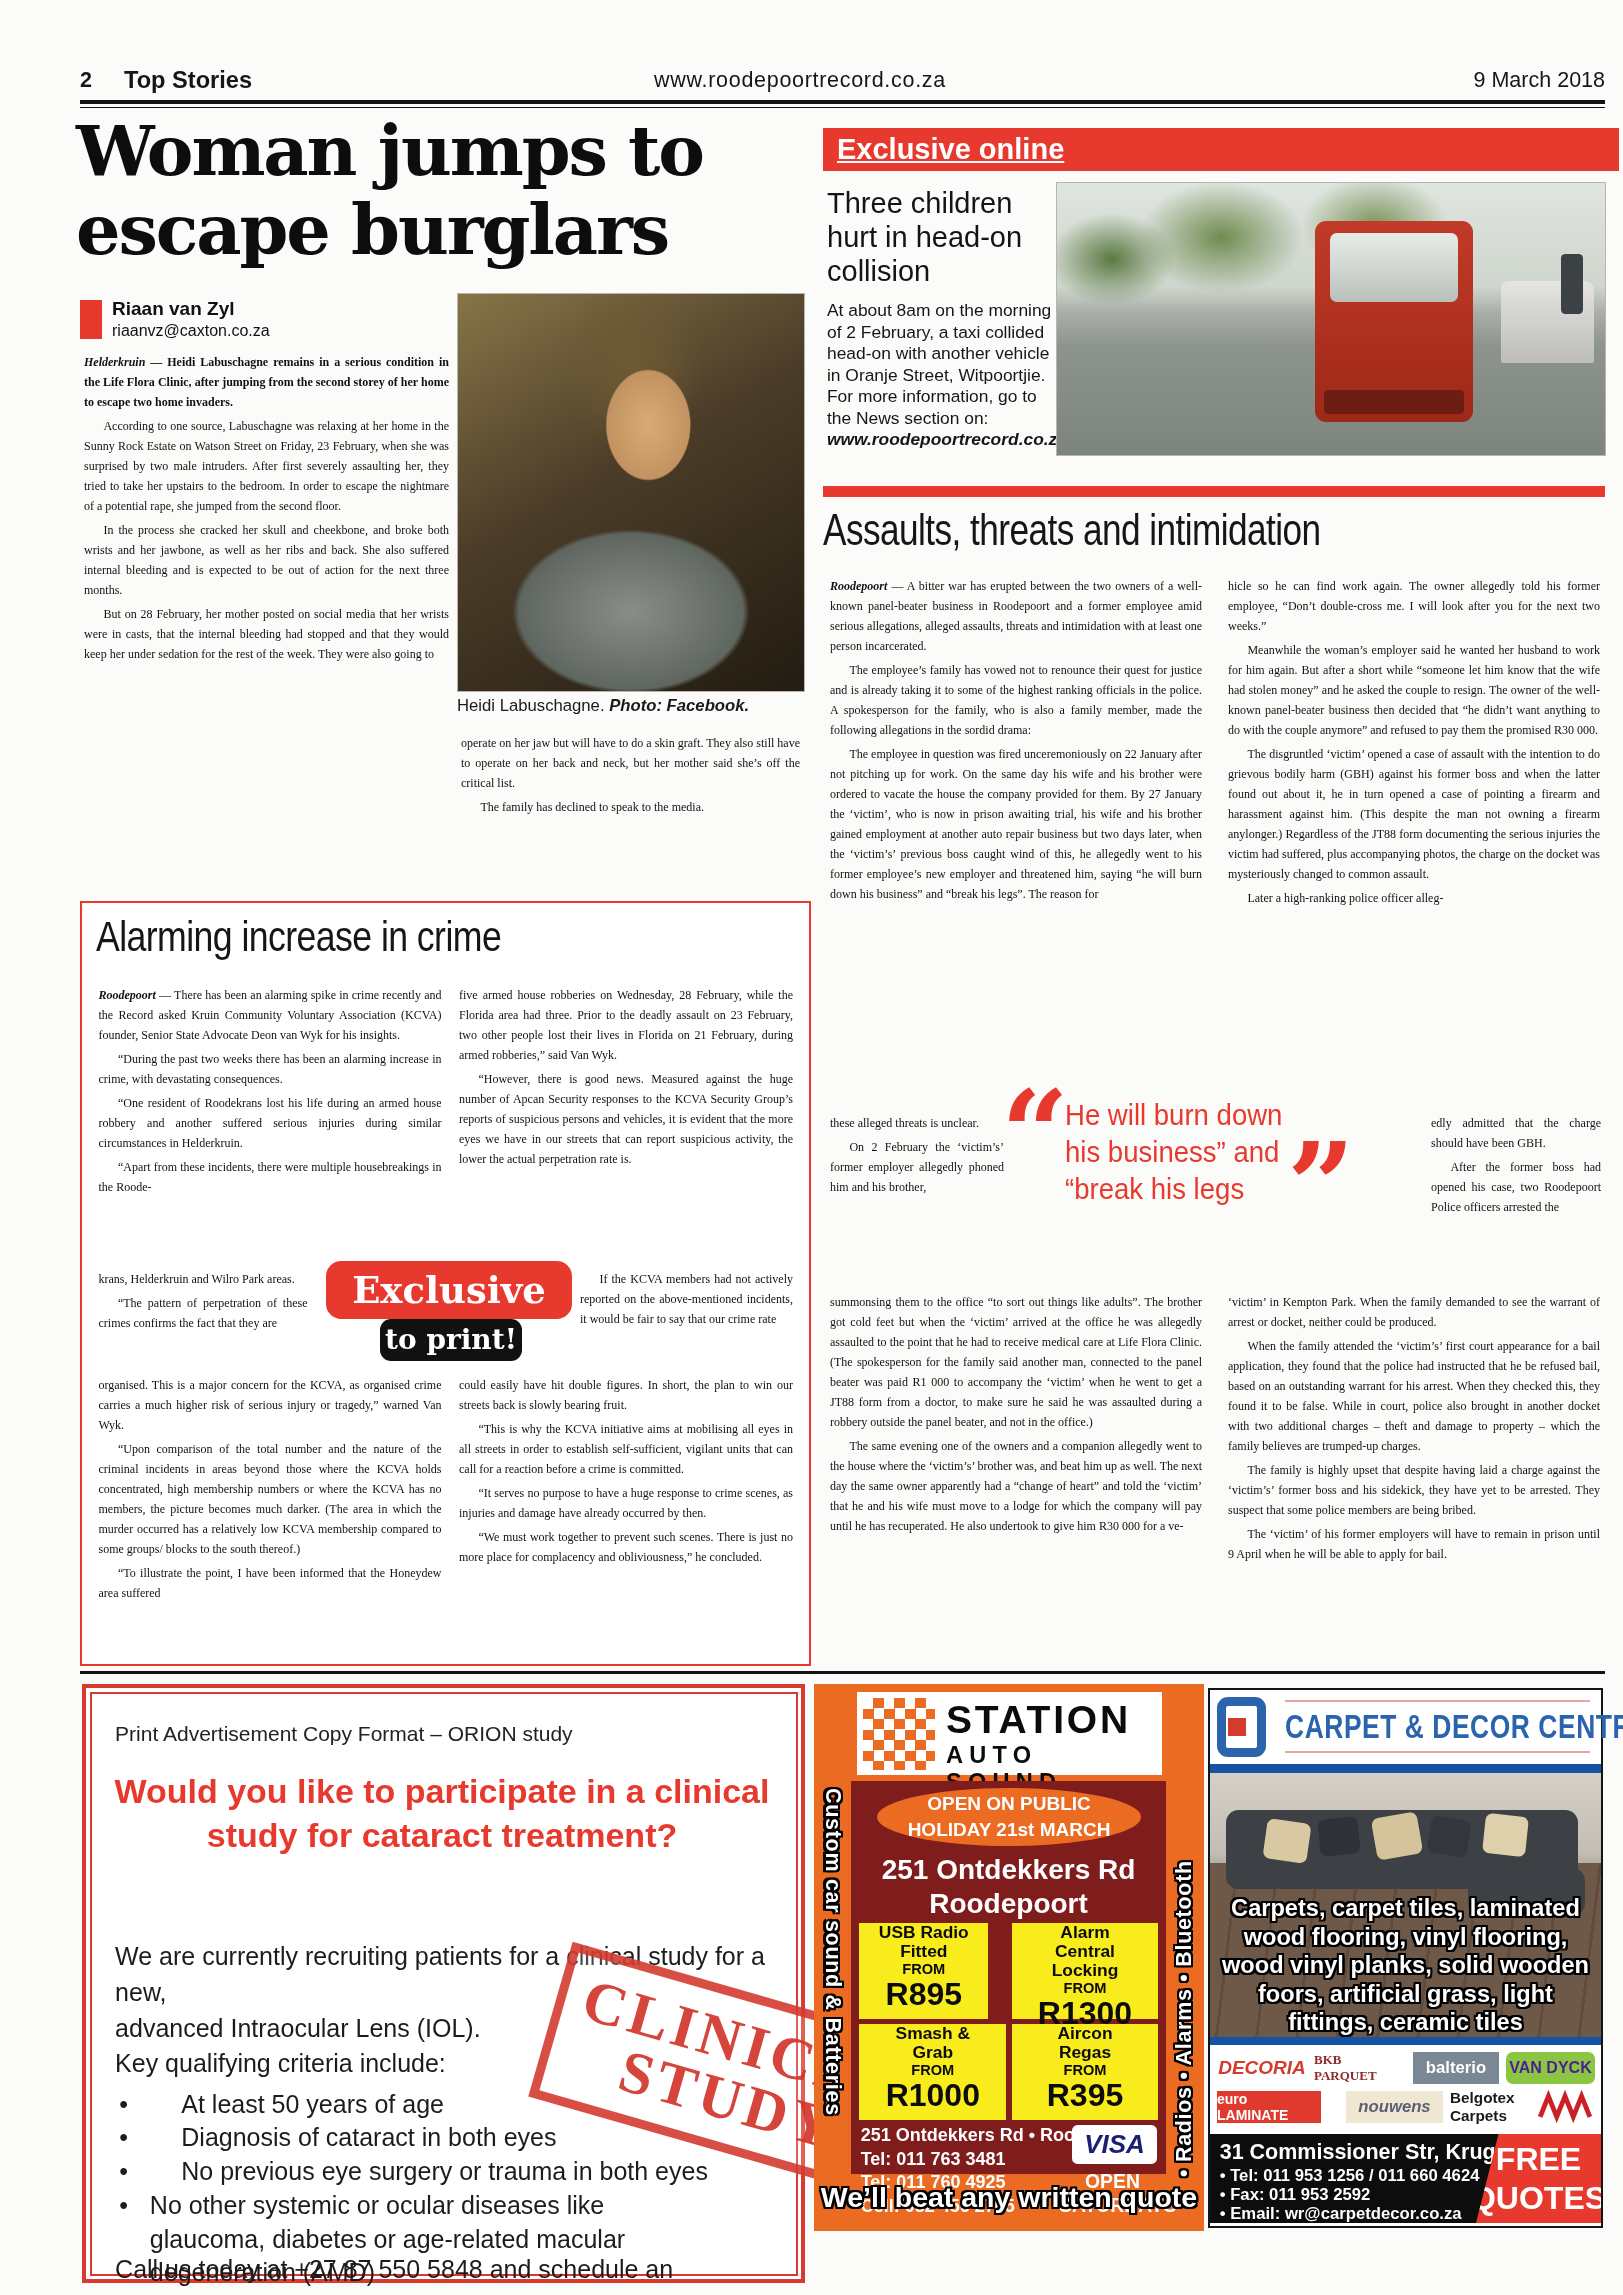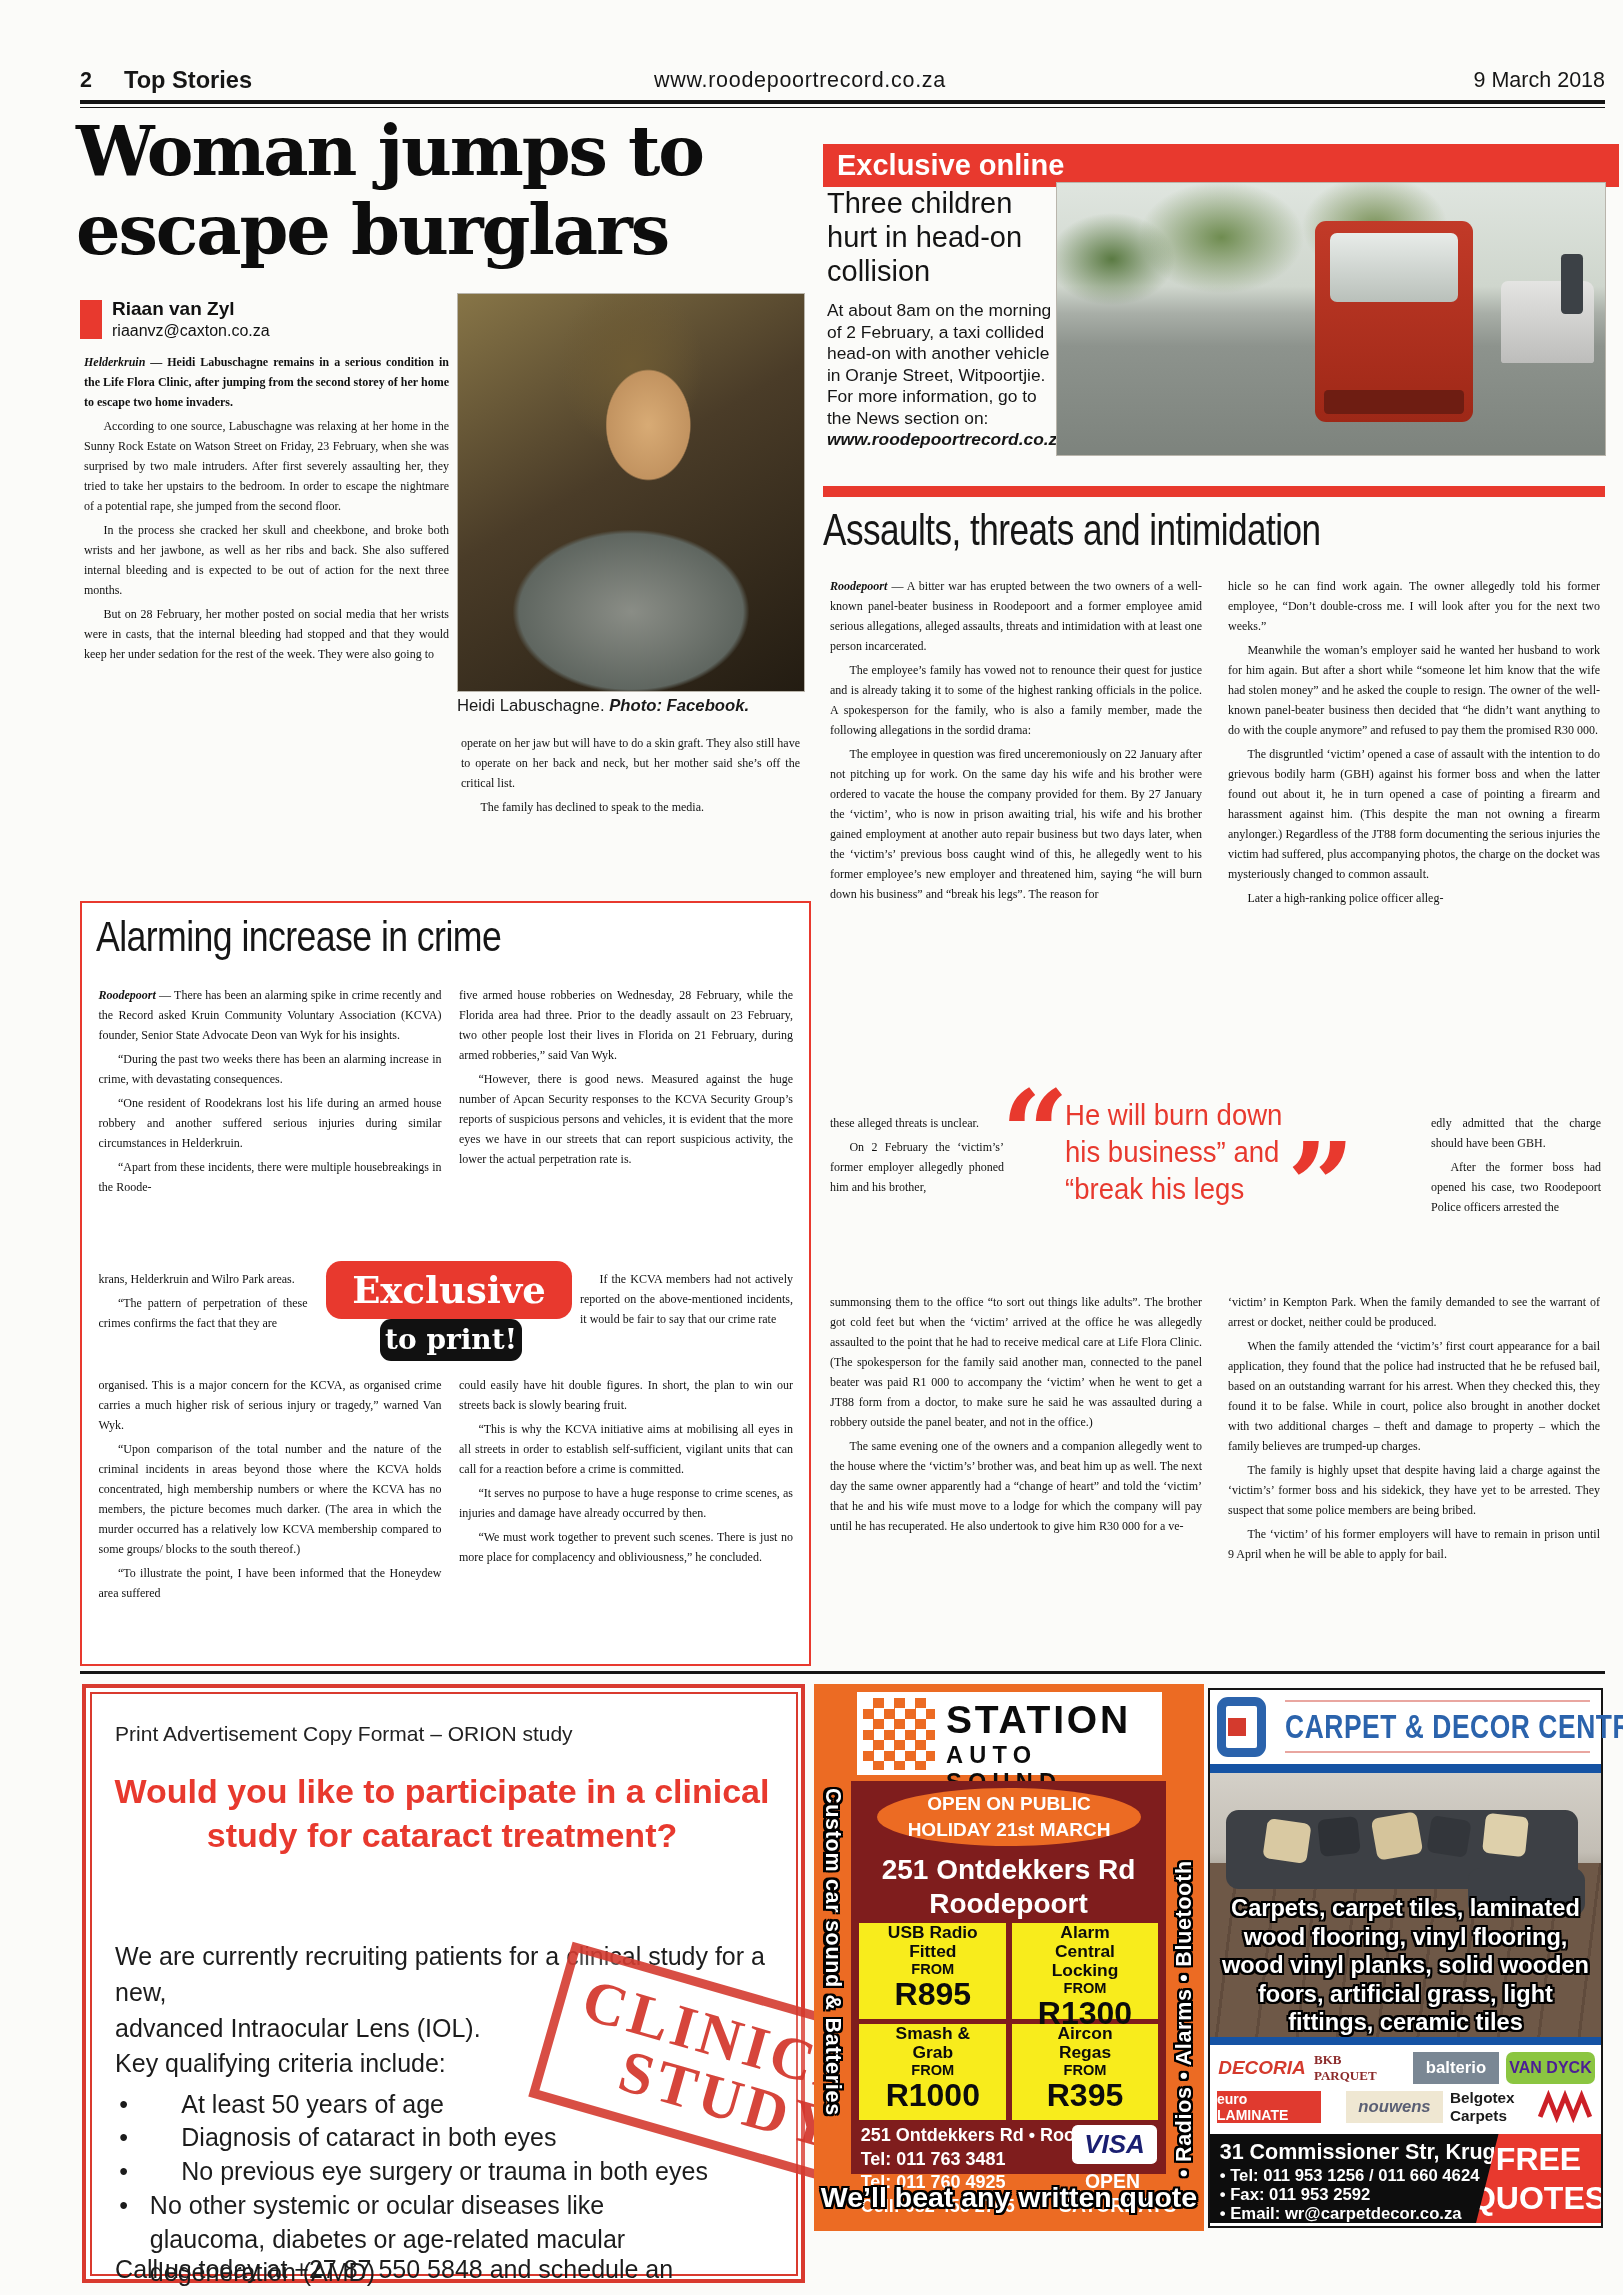--- a/index.html
+++ b/index.html
@@ -137,21 +137,21 @@
          linear-gradient(150deg, #877547 0%, #4a3c28 45%, #231c12 100%);"></div>
   <div class="abs caption" style="left:457px;top:696px;width:346px;">
     <span>Heidi Labuschagne. </span><b>Photo: Facebook.</b>
   </div>
 
   <div class="abs body-col" style="left:457px;top:729px;width:347px;">
     <p>operate on her jaw but will have to do a skin graft. They also still have to operate on her back and neck, but her mother said she’s off the critical list.</p>
     <p class="ind">The family has declined to speak to the media.</p>
   </div>
 
-  <div class="abs banner" style="left:823px;top:144px;width:782px;height:43px;">Exclusive online</div>
+  <div class="abs banner" style="left:823px;top:128px;width:782px;height:43px;text-decoration:underline;">Exclusive online</div>
 
   <div class="abs tc-head pre" style="left:827px;top:187px;width:229px;">Three children
 hurt in head-on
 collision</div>
   <div class="abs tc-body" style="left:827px;top:300px;width:229px;">
     <span>At about 8am on the morning of 2 February, a taxi collided head-on with another vehicle in Oranje Street, Witpoortjie. For more information, go to the News section on:</span>
     <span class="tc-url">www.roodepoortrecord.co.za.</span>
   </div>
 
   <div class="abs photo-frame" style="left:1056px;top:182px;width:548px;height:272px;
@@ -289,21 +289,21 @@
       <div class="abs st-logo1" style="left:89px;top:5.6px;">STATION</div>
       <div class="abs st-logo2" style="left:89px;top:50px;">AUTO SOUND</div>
     </div>
 
     <div class="abs station-black" style="left:37px;top:97px;width:315px;height:393px;">
       <div class="abs st-oval pre" style="left:26px;top:7px;width:264px;height:58px;">OPEN ON PUBLIC
 HOLIDAY 21st MARCH</div>
       <div class="abs st-addr pre" style="left:0;top:72px;width:315px;">251 Ontdekkers Rd
 Roodepoort</div>
 
-      <div class="abs st-offer" style="left:8.3px;top:142px;width:147px;height:96px;">
+      <div class="abs st-offer" style="left:8.3px;top:142px;width:129px;height:96px;">
         <div class="t pre">USB Radio
 Fitted</div>
         <div class="f">FROM</div>
         <div class="p">R895</div>
       </div>
       <div class="abs st-offer" style="left:161px;top:142px;width:146px;height:96px;">
         <div class="t pre">Alarm
 Central
 Locking</div>
         <div class="f">FROM</div>

